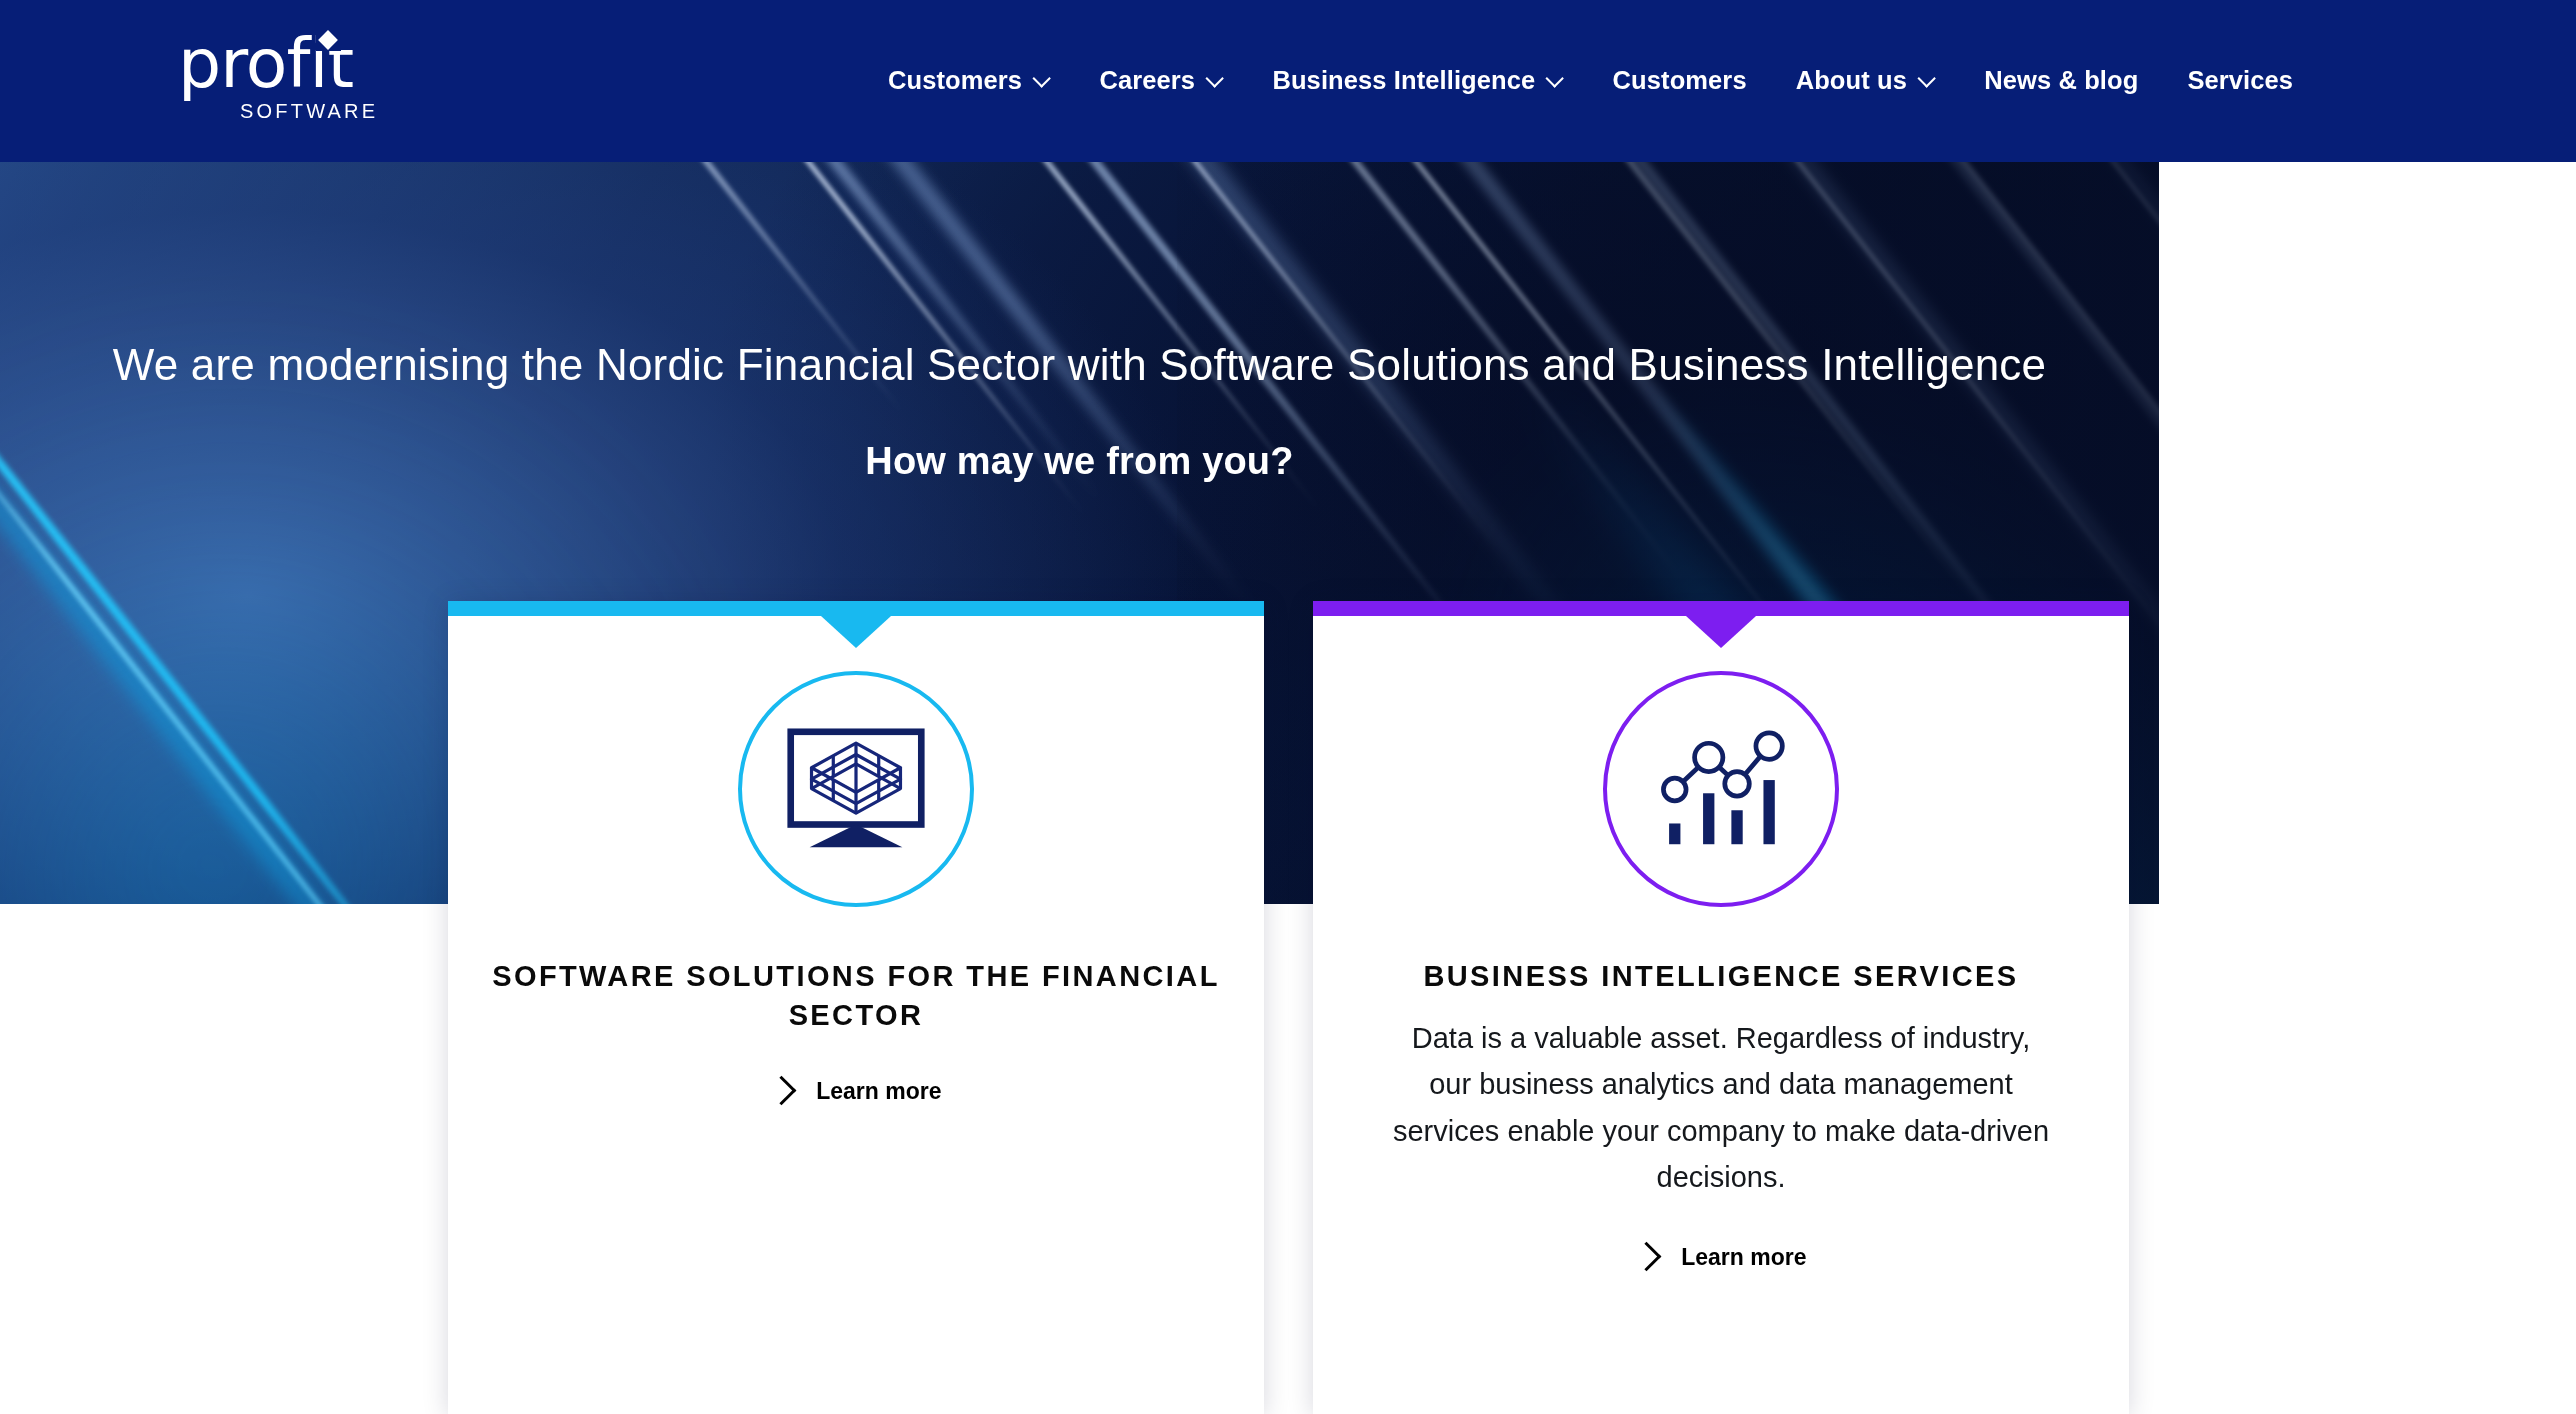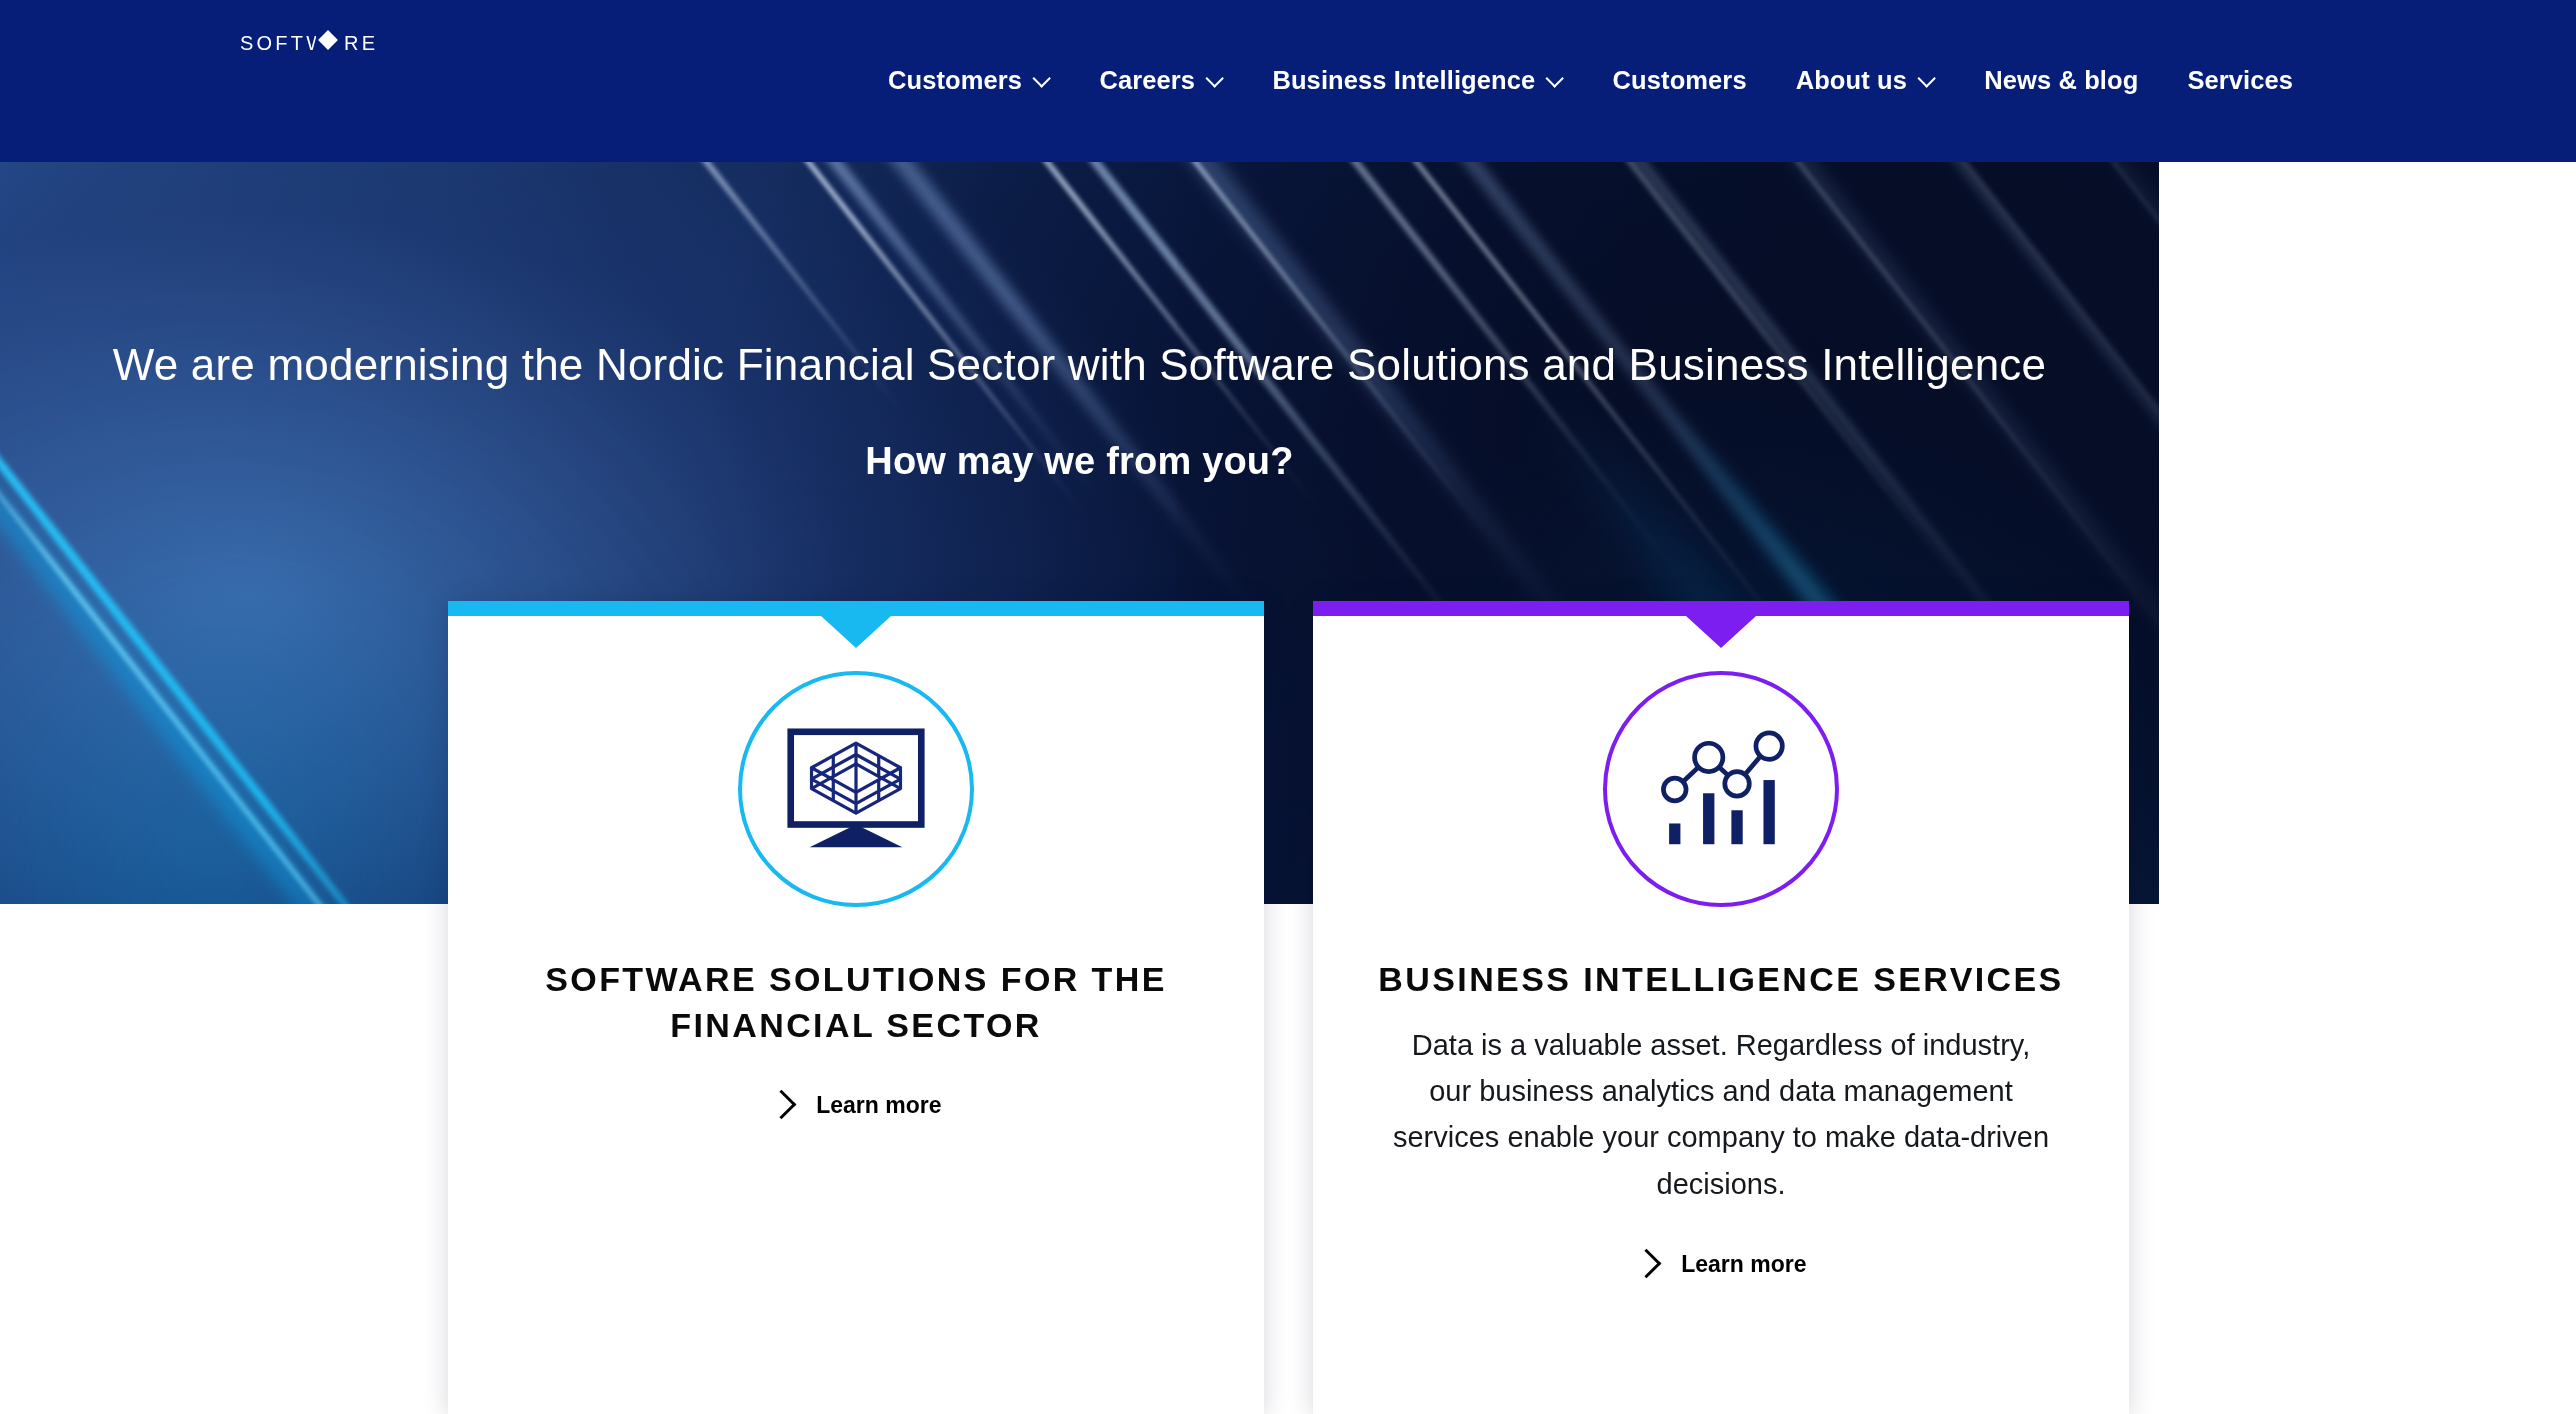--- a/index.html
+++ b/index.html
@@ -249,21 +249,21 @@
     justify-content: center;
     flex: none;
   }
   .icon-circle.purple { border-color: #7d1ef0; }
 
   .card-title {
     margin-top: 50px;
     padding: 0 43px;
     text-align: center;
     color: #0a0a0a;
-    font-size: 34px;
+    font-size: 29px;
     font-weight: 700;
     letter-spacing: 2.4px;
     line-height: 1.34;
     font-family: "Liberation Sans", sans-serif;
   }
   .card-body {
     margin-top: 19px;
     padding: 0 74px;
     text-align: center;
     color: #15181c;
@@ -301,20 +301,21 @@
   svg { display: block; }
 </style>
 </head>
 <body>
 
 <div id="page">
 
   <header class="site-header">
 
     <a class="logo-block">
+      <span class="logo-word">profit</span>
       <span class="logo-dot-mask"></span>
       <span class="logo-diamond"></span>
       <span class="logo-sub">SOFTWARE</span>
     </a>
 
     <nav class="main-nav">
 
       <div class="nav-item">
         <span class="label">Customers</span>
         <span class="chev"></span>

